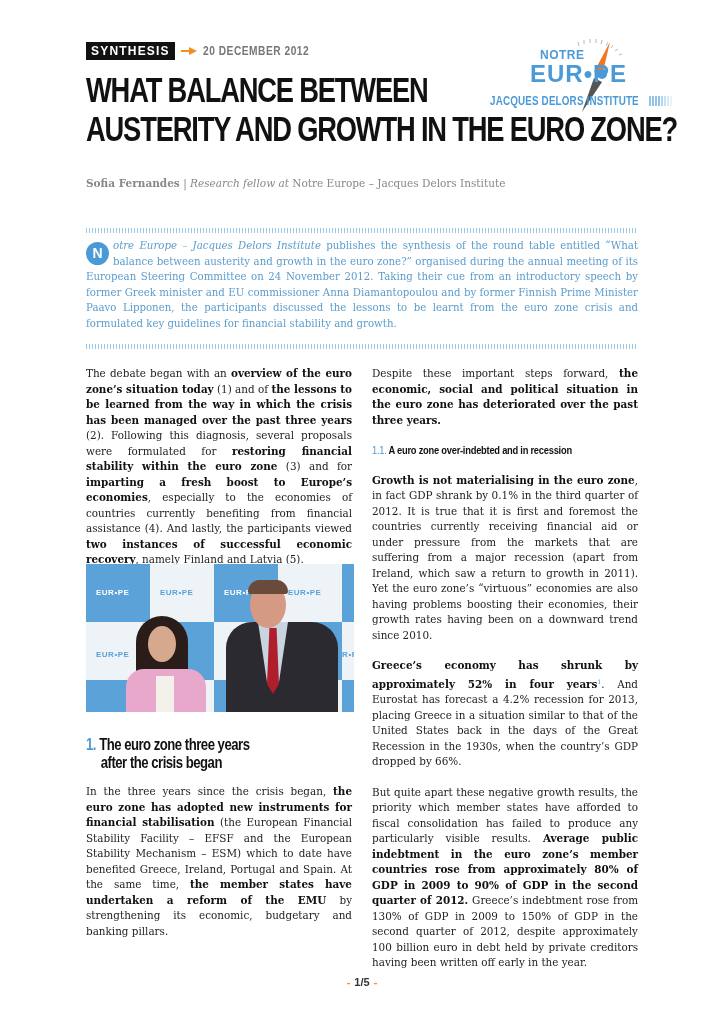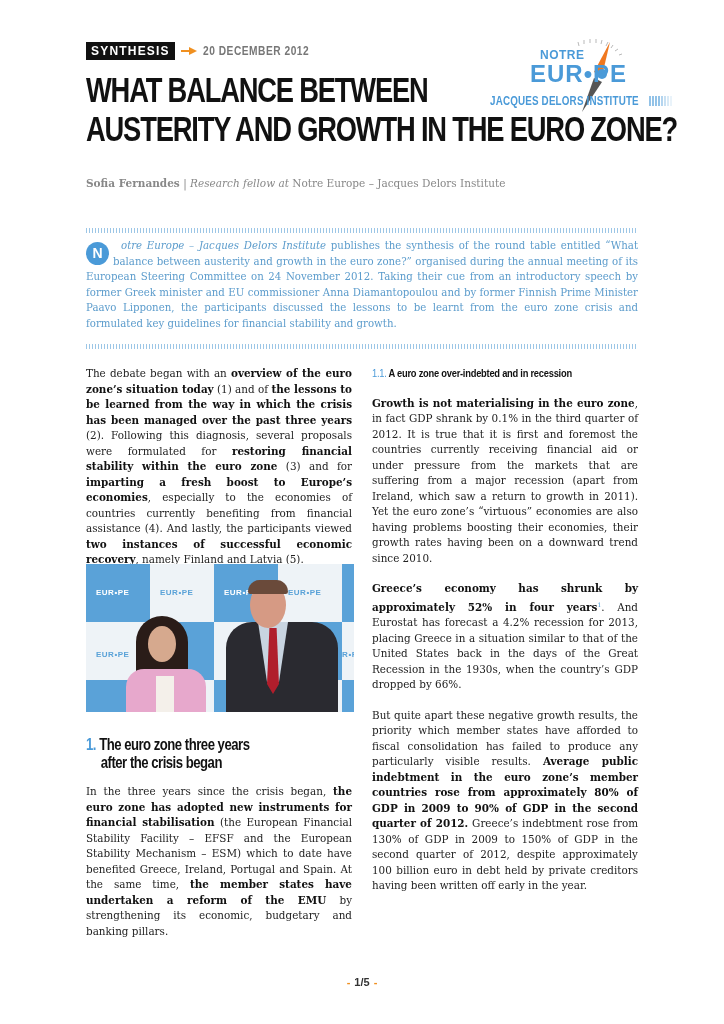--- a/index.html
+++ b/index.html
@@ -22,21 +22,21 @@
   .logo svg { position: absolute; left: 0; top: 0; }
 
   .author { position: absolute; left: 86px; top: 157px; font-size: 10.5px; color: #888; white-space: nowrap; margin-top: 20px; }
   .author .name { font-weight: bold; }
   .author .role { font-style: italic; }
 
   .divider { position: absolute; left: 86px; width: 552px; height: 5px; background-image: repeating-linear-gradient(90deg, #9cc6e6 0 1px, transparent 1px 3px); }
 
   .intro { position: absolute; left: 86px; top: 238px; width: 552px; font-size: 10.2px; line-height: 15.6px; color: #5c9ccc; text-align: justify; }
   .dropcap { float: left; width: 23px; height: 23px; border-radius: 50%; background: #4a9ad8; color: #fff; font-family: "Liberation Sans", sans-serif; font-weight: bold; font-size: 14px; text-align: center; line-height: 23px; margin: 4px 4px 0 0; }
-  .intro .italic { font-style: italic; margin-left: 8px; }
+  .intro .italic { font-style: italic; }
 
   .col { position: absolute; width: 266px; font-size: 10.4px; line-height: 15.5px; text-align: justify; color: #222; }
   .col-left { left: 86px; }
   .col-right { left: 372px; }
   .col p { margin: 0 0 15px 0; }
   .col b { font-weight: bold; color: #111; }
 
   .photo { position: absolute; left: 86px; top: 564px; width: 268px; height: 148px; overflow: hidden; background: #d9e8f4; }
   .photo .tile { position: absolute; width: 64px; height: 58px; }
   .photo .t-blue { background: #5aa2d8; }
@@ -164,20 +164,21 @@
 <div class="h1">
   <div><span class="num">1.</span> <span>The euro zone three years</span></div>
   <div class="line2">after the crisis began</div>
 </div>
 
 <div class="col col-left" style="top:784px;">
   <p><span>In the three years since the crisis began, </span><b>the euro zone has adopted new instruments for financial stabilisation</b><span> (the European Financial Stability Facility – EFSF and the European Stability Mechanism – ESM) which to date have benefited Greece, Ireland, Portugal and Spain. At the same time, </span><b>the member states have undertaken a reform of the EMU</b><span> by strengthening its economic, budgetary and banking pillars.</span></p>
 </div>
 
 <div class="col col-right" style="top:366px;">
+  <p><span>Despite these important steps forward, </span><b>the economic, social and political situation in the euro zone has deteriorated over the past three years.</b></p>
   <div class="h2"><span class="num">1.1.</span> <span>A euro zone over-indebted and in recession</span></div>
   <p><b>Growth is not materialising in the euro zone</b><span>, in fact GDP shrank by 0.1% in the third quarter of 2012. It is true that it is first and foremost the countries currently receiving financial aid or under pressure from the markets that are suffering from a major recession (apart from Ireland, which saw a return to growth in 2011). Yet the euro zone’s “virtuous” economies are also having problems boosting their economies, their growth rates having been on a downward trend since 2010.</span></p>
   <p><b>Greece’s economy has shrunk by approximately 52% in four years</b><span class="sup">1</span><span>. And Eurostat has forecast a 4.2% recession for 2013, placing Greece in a situation similar to that of the United States back in the days of the Great Recession in the 1930s, when the country’s GDP dropped by 66%.</span></p>
   <p><span>But quite apart these negative growth results, the priority which member states have afforded to fiscal consolidation has failed to produce any particularly visible results. </span><b>Average public indebtment in the euro zone’s member countries rose from approximately 80% of GDP in 2009 to 90% of GDP in the second quarter of 2012.</b><span> Greece’s indebtment rose from 130% of GDP in 2009 to 150% of GDP in the second quarter of 2012, despite approximately 100 billion euro in debt held by private creditors having been written off early in the year.</span></p>
 </div>
 
 <div class="pager">
   <span class="dash">-</span><span>1/5</span><span class="dash">-</span>
 </div>
 

